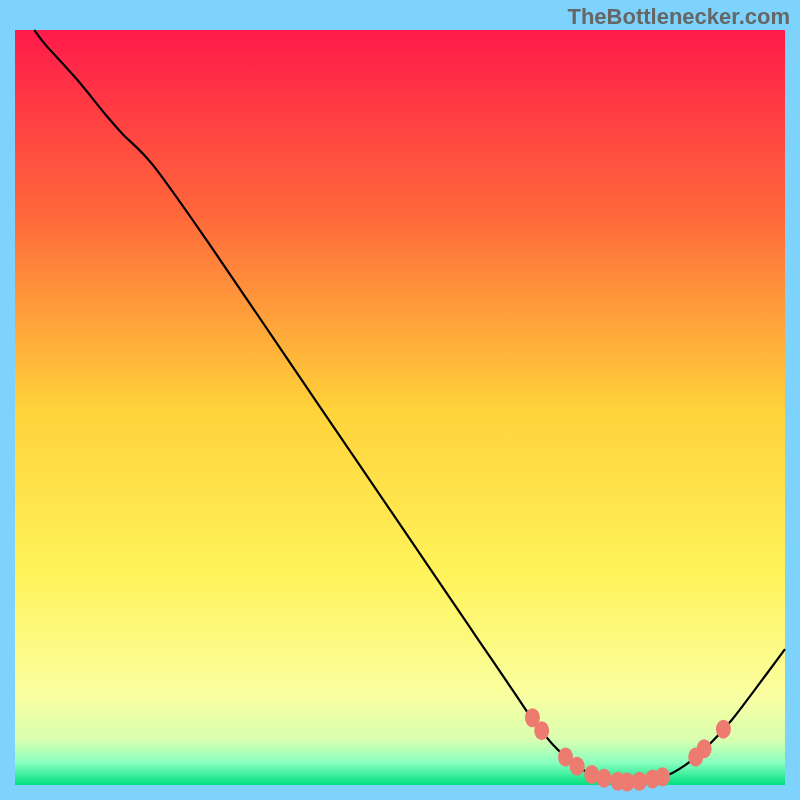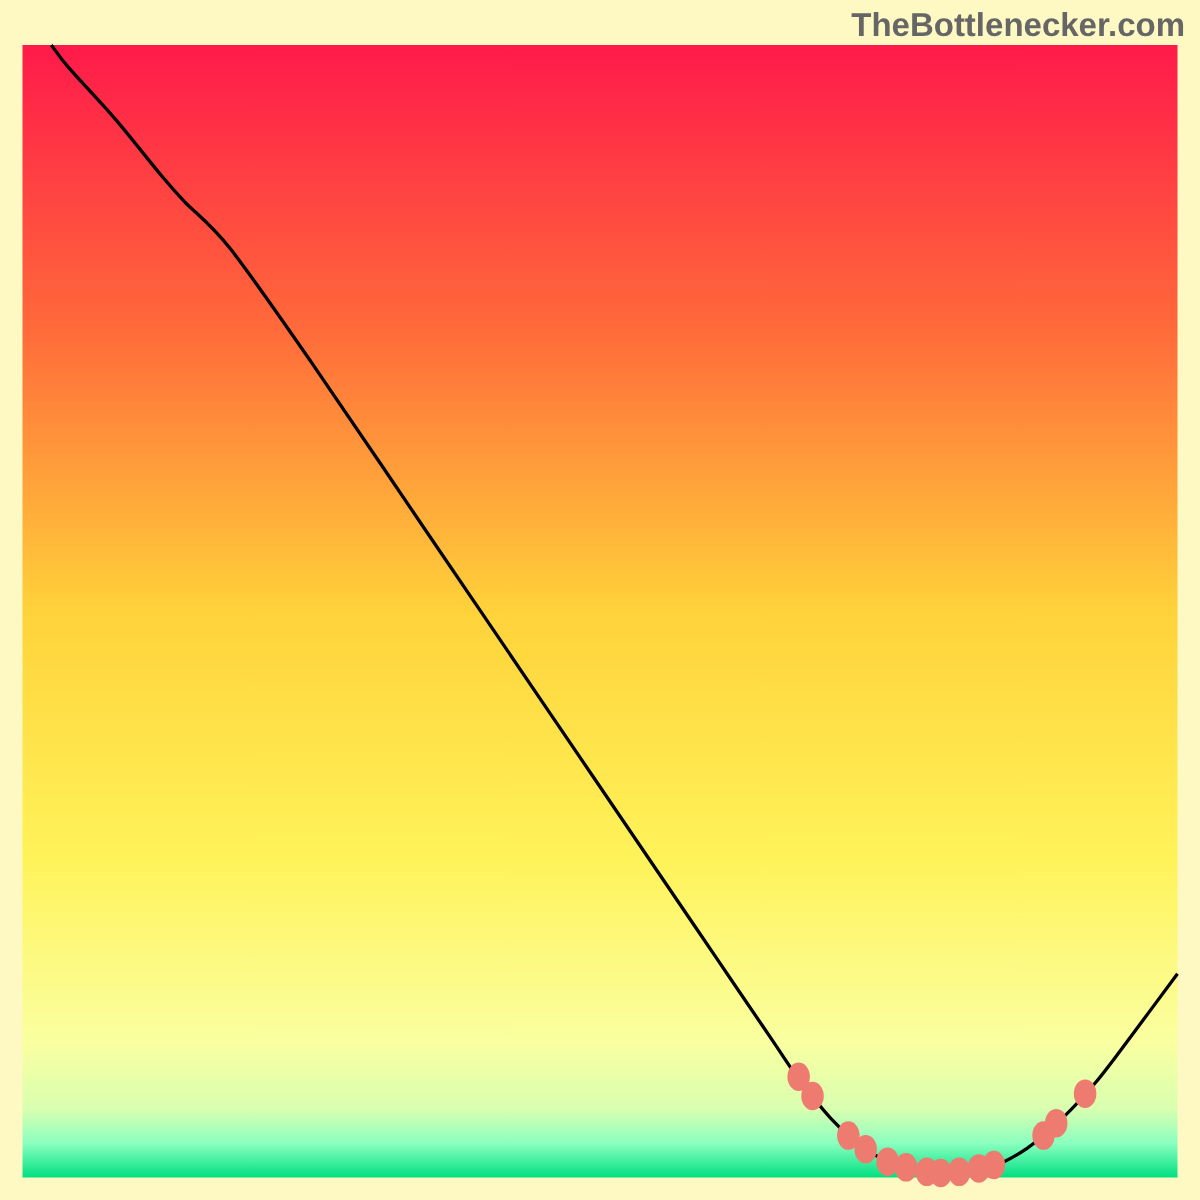--- a/index.html
+++ b/index.html
@@ -6,21 +6,21 @@
   margin: 0;
   padding: 0;
   width: 800px;
   height: 800px;
   font-family: Arial, sans-serif;
 }
 .chart-container {
   position: relative;
   width: 800px;
   height: 800px;
-  background: #fef9c3;
+  background: #7dd3fc;
 }
 .watermark {
   position: absolute;
   top: 4px;
   right: 10px;
   font-size: 22px;
   font-weight: bold;
   color: #666666;
   font-family: Arial, sans-serif;
   z-index: 10;

